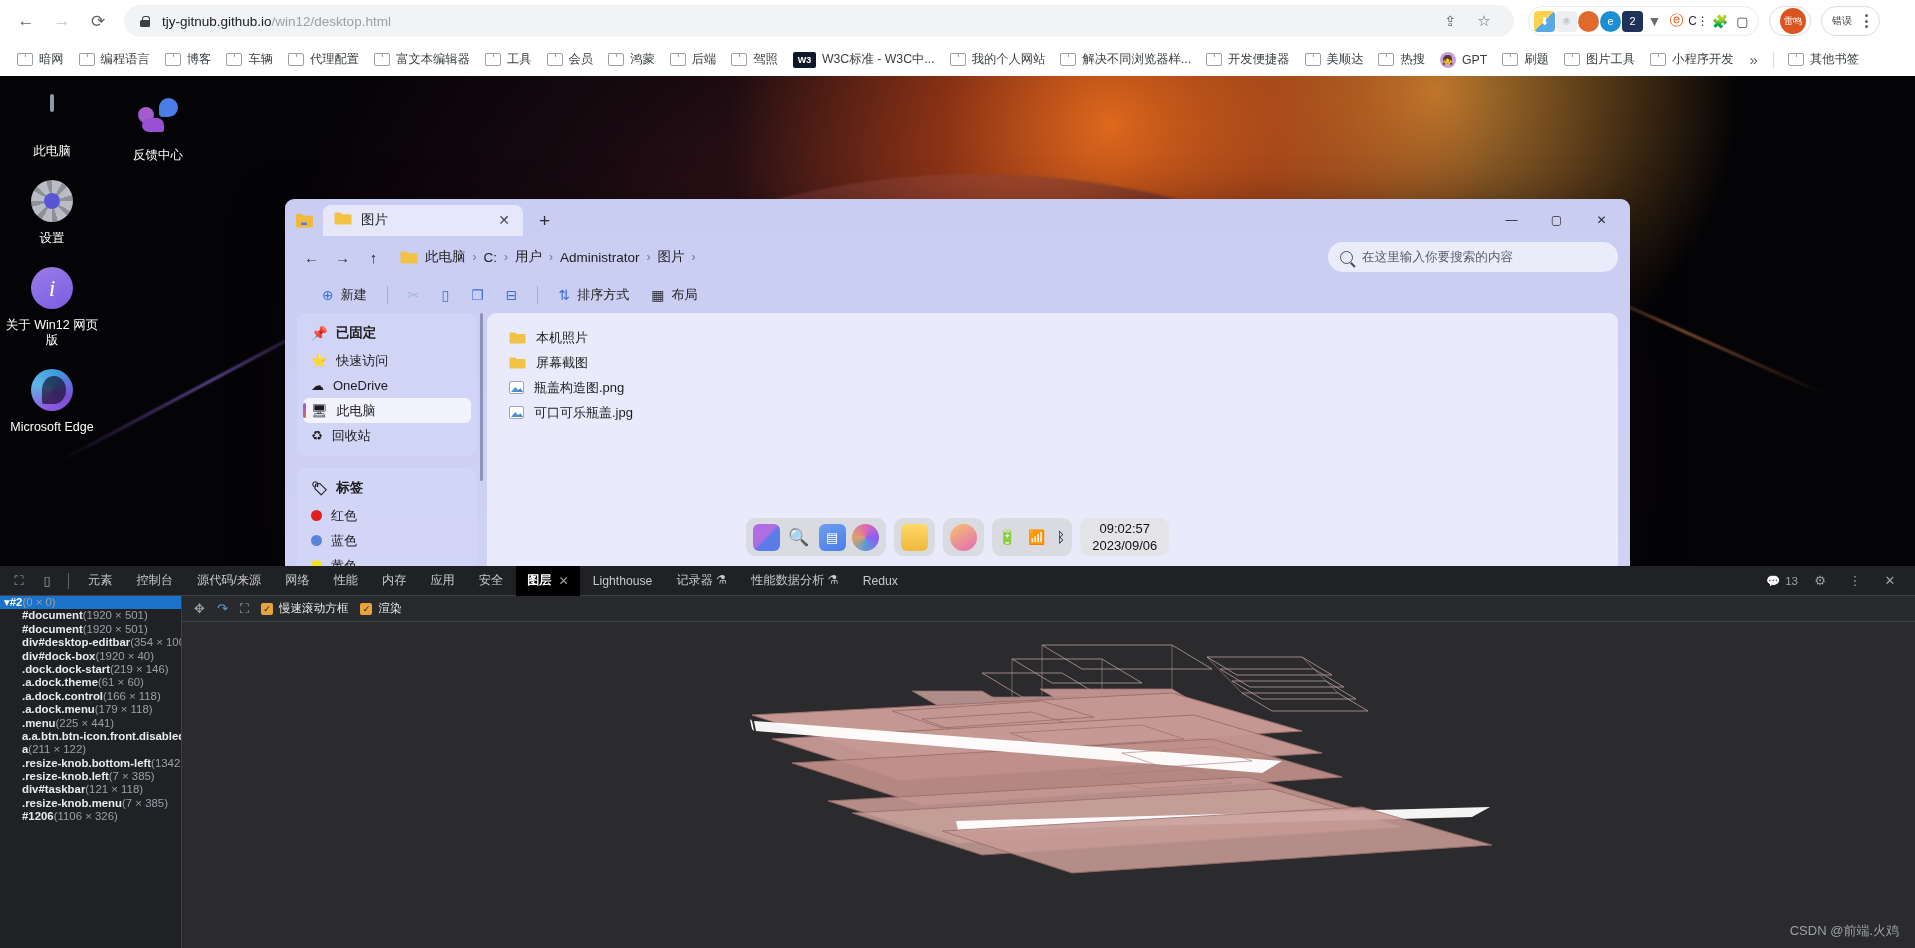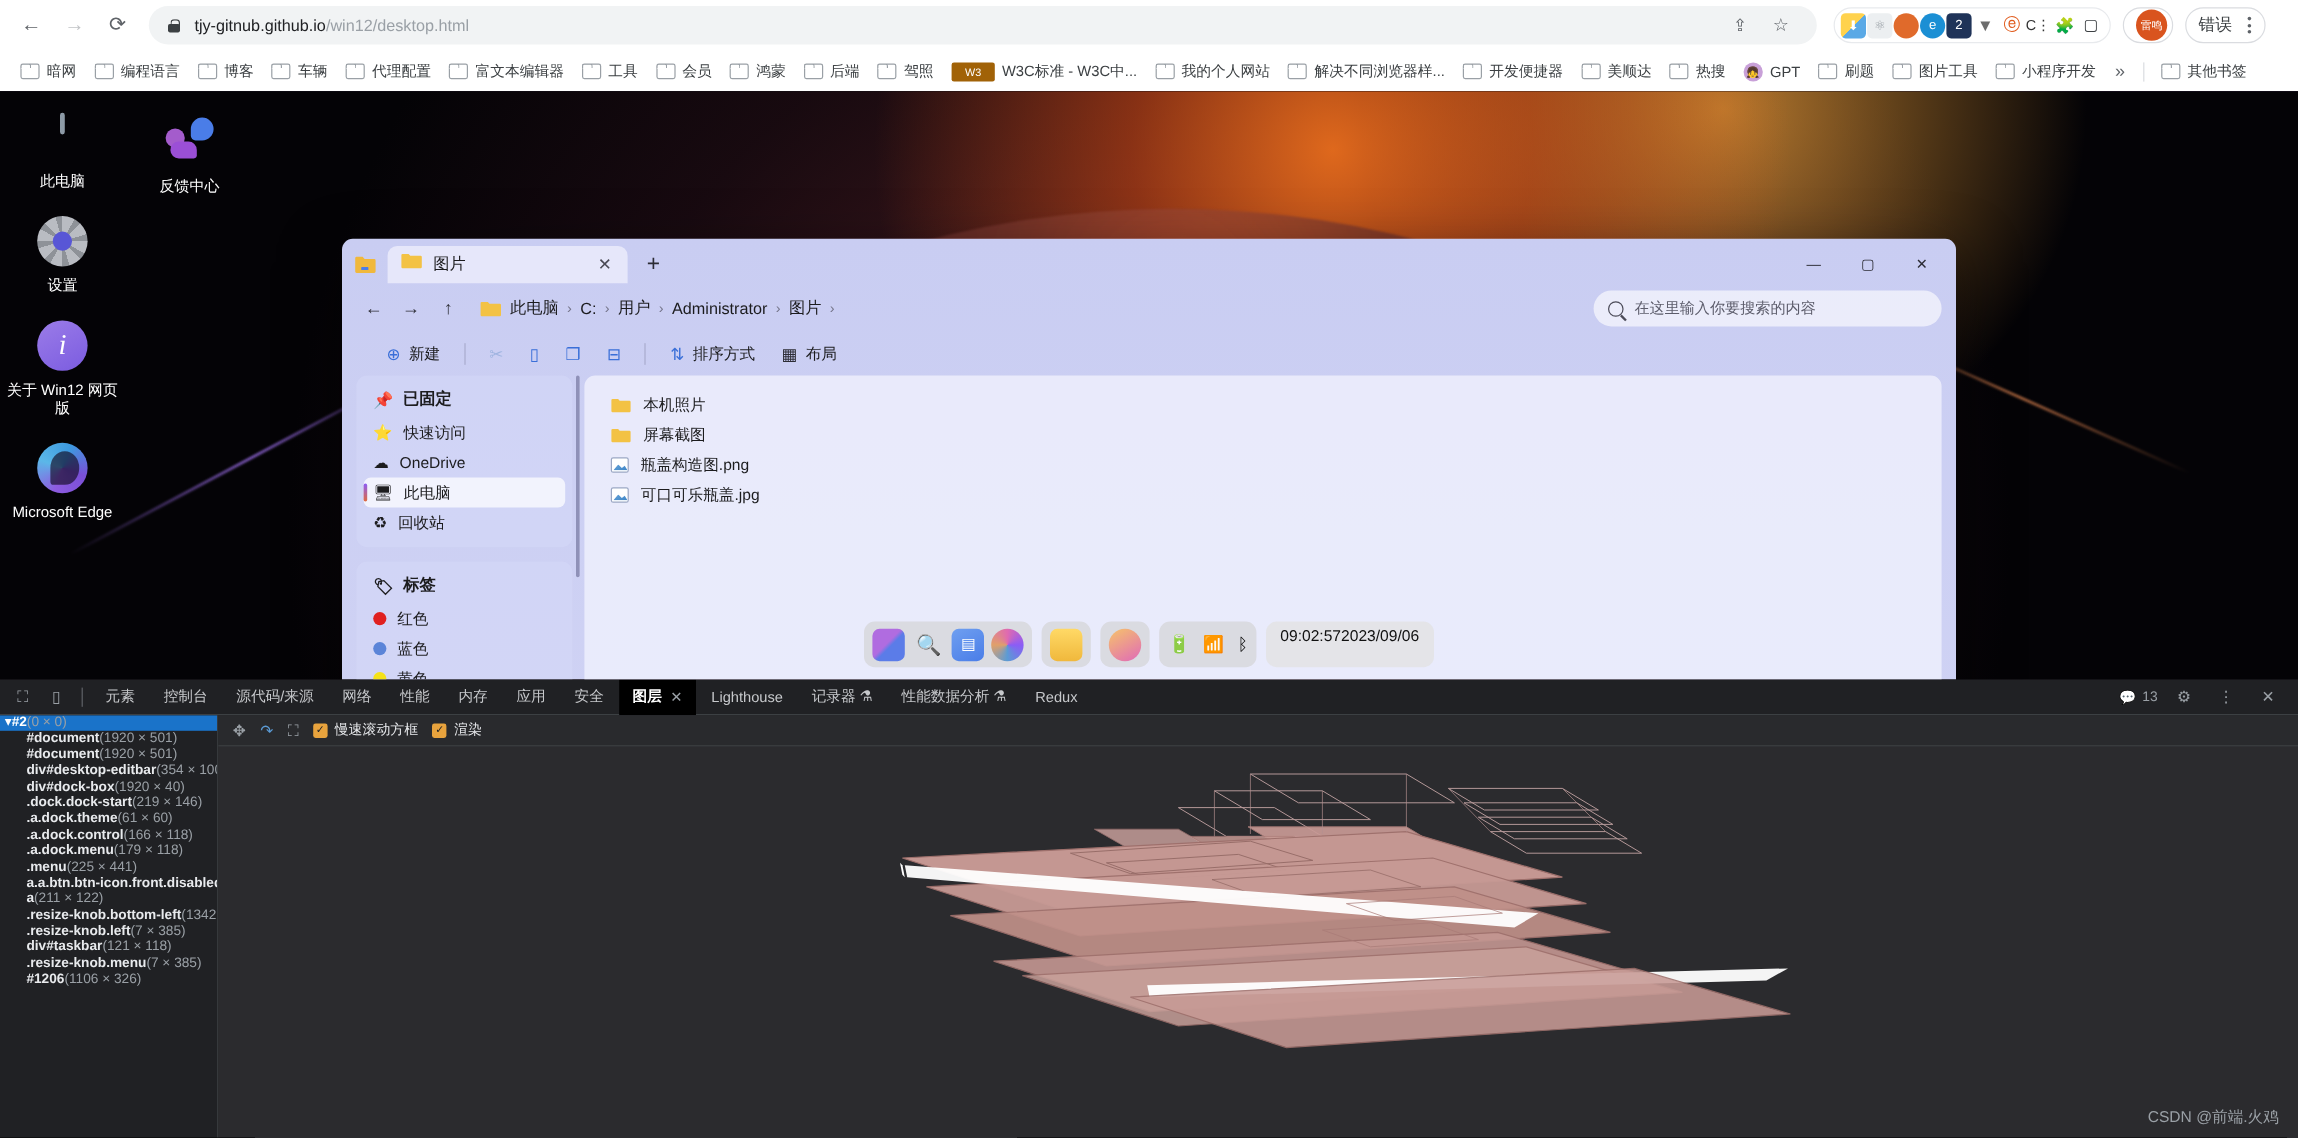--- a/index.html
+++ b/index.html
@@ -40,21 +40,21 @@
     display: flex; align-items: center; gap: 1px; border: 1px solid #e8eaed;
     border-radius: 16px; height: 30px; padding: 0 5px; margin-left: 4px;
   }
   .ext { width: 21px; height: 21px; border-radius: 4px; flex: none;
          display: flex; align-items: center; justify-content: center;
          font-size: 11px; color: #fff; overflow: hidden; }
   .profile-pill {
     display: flex; align-items: center; gap: 5px; border: 1px solid #dadce0;
     border-radius: 16px; height: 30px; padding: 0 4px 0 10px; margin-left: 6px;
   }
-  .profile-pill .lbl { font-size: 14px; color: #3c4043; }
+  .profile-pill .lbl { font-size: 10px; color: #3c4043; }
   .kebab { width: 18px; display: flex; flex-direction: column; align-items: center; gap: 2.5px; }
   .kebab i { width: 3px; height: 3px; border-radius: 50%; background: #5f6368; display: block; }
   .avatar-round { width: 26px; height: 26px; border-radius: 50%; background: #d9541e;
                   color: #fff; font-size: 9px; display: flex; align-items: center;
                   justify-content: center; flex: none; }
 
   
   .bmbar { height: 34px; display: flex; align-items: center; padding: 0 10px; gap: 1px;
            border-top: 1px solid #fff; background: #fff; }
   .bm { display: flex; align-items: center; gap: 6px; padding: 3px 7px; border-radius: 4px;
@@ -62,22 +62,22 @@
   .folder-ic { width: 16px; height: 13px; position: relative; flex: none; }
   .folder-ic::before {
     content: ""; position: absolute; inset: 0; border: 1.4px solid #9aa0a6;
     border-radius: 2px; background: #fff;
   }
   .folder-ic::after {
     content: ""; position: absolute; left: 0; top: 0; width: 7px; height: 3px;
     border-top: 1.4px solid #9aa0a6; border-left: 1.4px solid #9aa0a6;
     border-right: 1.4px solid #9aa0a6; border-radius: 2px 2px 0 0; background: #fff;
   }
-  .bm-ic-w3 { width: 36px; height: 16px; background: #a16207; color: #fff; font-size: 9px;
-              font-weight: normal; display: flex; align-items: center; justify-content: center;
+  .bm-ic-w3 { width: 23px; height: 16px; background: #0f172a; color: #fff; font-size: 9px;
+              font-weight: bold; display: flex; align-items: center; justify-content: center;
               border-radius: 2px; flex: none; }
   .bm-ic-gpt { width: 16px; height: 16px; border-radius: 50%; background: #c8a0d8;
                flex: none; display:flex; align-items:center; justify-content:center; font-size:9px; }
   .bm-chev { font-size: 15px; color: #5f6368; padding: 0 8px; }
   .bm-sep { width: 1px; height: 16px; background: #dadce0; margin: 0 6px; }
 
   
   .desktop {
     position: relative; width: 1915px; height: 490px; overflow: hidden;
     background: #050406;
@@ -204,23 +204,23 @@
                   border-radius: 2px; position: relative; flex: none; overflow: hidden; }
   .file-ico-img::after { content: ""; position: absolute; left: 1px; bottom: 1px; width: 12px; height: 7px;
                          background: linear-gradient(160deg,#6fa8dc,#3d85c6); clip-path: polygon(0 100%,35% 30%,60% 70%,80% 45%,100% 100%); }
 
   
   .dock { position: absolute; left: 0; right: 0; bottom: 10px; display: flex; justify-content: center;
           align-items: center; gap: 8px; }
   .dock-grp { display: flex; align-items: center; gap: 6px; background: rgba(215,215,218,0.82);
               border-radius: 9px; padding: 5px 7px; height: 38px; }
   .dock-ic { width: 27px; height: 27px; border-radius: 6px; flex: none; position: relative; }
-  .dock-clock { background: rgba(226,226,229,0.88); border-radius: 9px; padding: 3px 12px;
+  .dock-clock { background: rgba(226,226,229,0.88); border-radius: 9px; padding: 14px 12px;
                 font-size: 13px; line-height: 17px; text-align: center; color: #111; height: 38px;
-                display: flex; flex-direction: row; justify-content: center; }
+                display: flex; flex-direction: column; justify-content: center; }
   .tray { display: flex; align-items: center; gap: 11px; }
 
   
   .devtools { width: 1915px; height: 382px; background: #202124; color: #e8eaed;
               display: flex; flex-direction: column; font-size: 12px; }
   .dt-tabs { height: 30px; display: flex; align-items: center; border-bottom: 1px solid #3c4043;
              padding-left: 6px; gap: 2px; }
   .dt-ico { width: 26px; height: 26px; display: flex; align-items: center; justify-content: center;
             color: #9aa0a6; font-size: 13px; cursor: pointer; }
   .dt-vsep { width: 1px; height: 16px; background: #5f6368; margin: 0 6px; }

